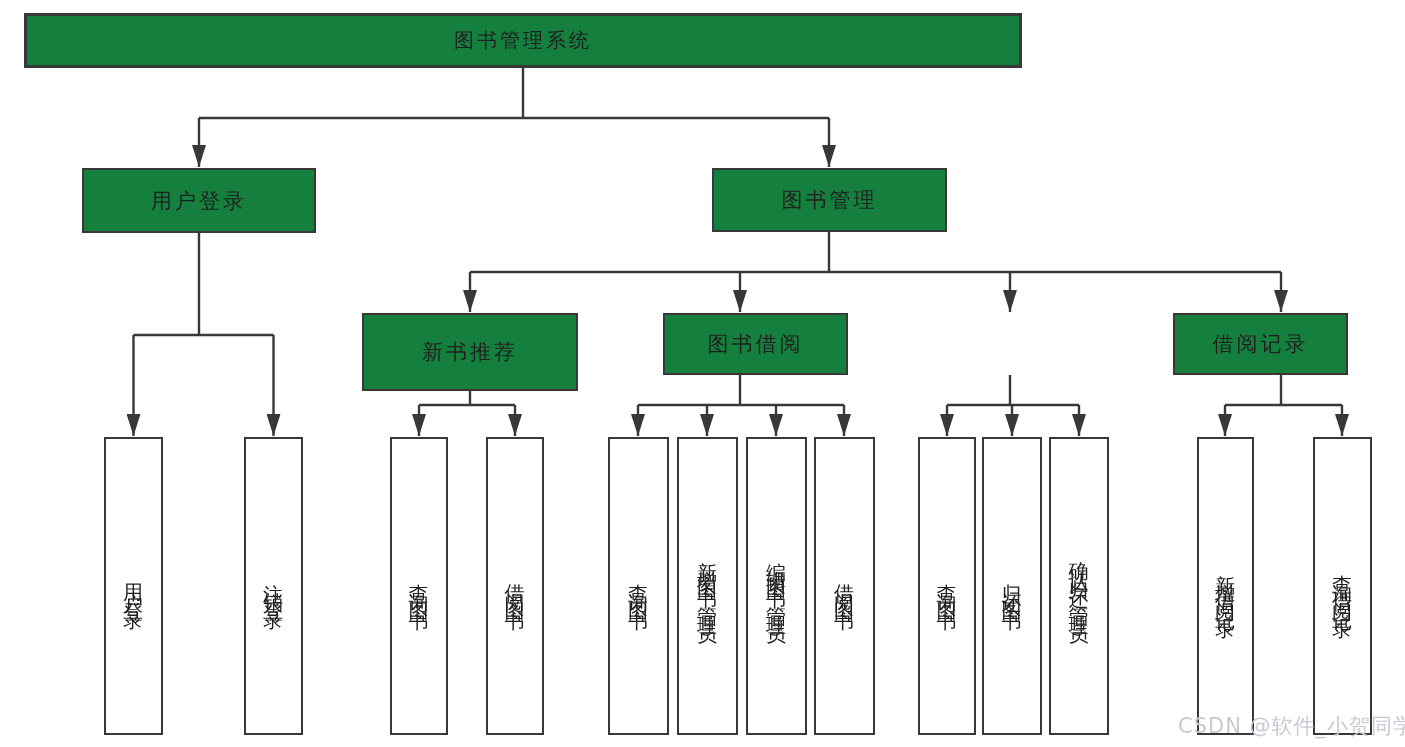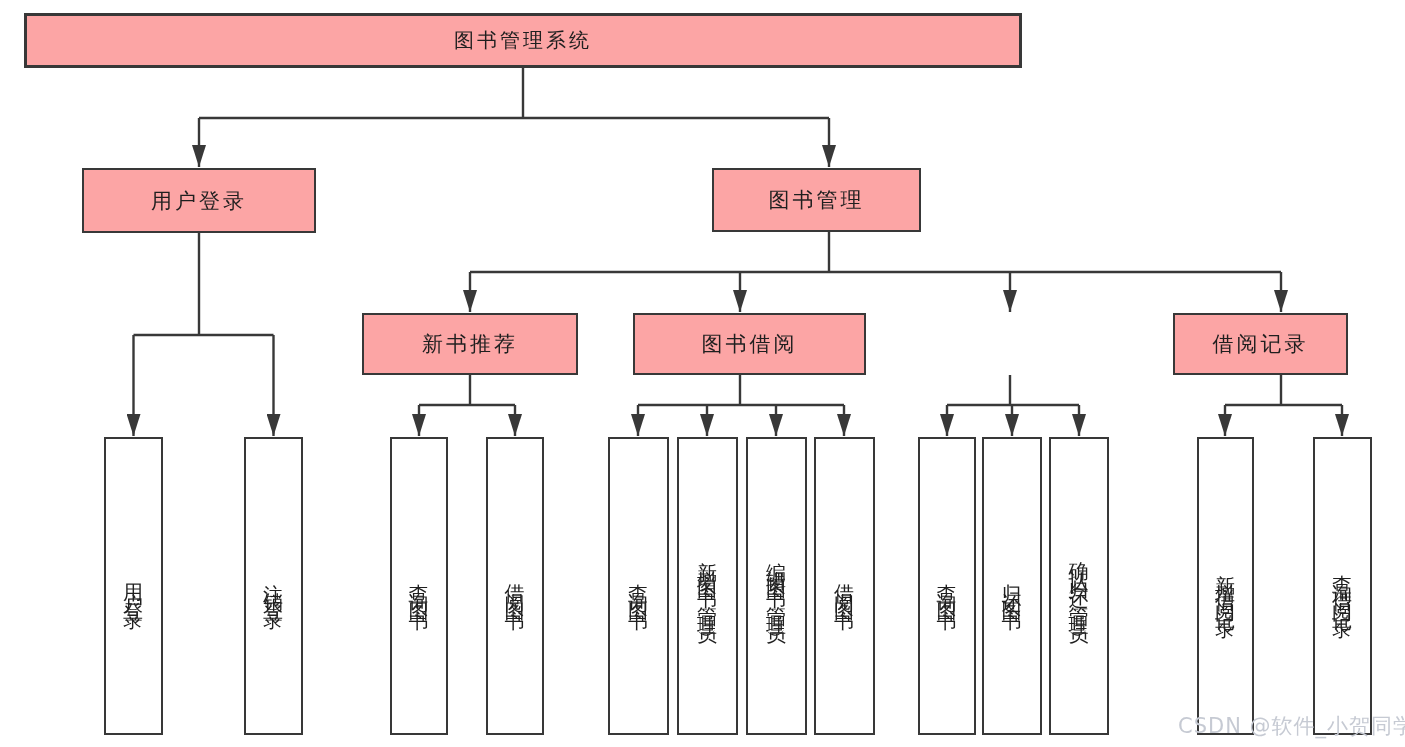--- a/index.html
+++ b/index.html
@@ -15,21 +15,21 @@
     width:1405px;height:747px;
     background:var(--background);
     overflow:hidden;
   }
   .wires{position:absolute;left:0;top:0;pointer-events:none;}
   .wire{fill:none;stroke:var(--line);stroke-width:2.4;}
   .arrowhead{fill:var(--line);stroke:none;}
   .hnode{
     position:absolute;
     box-sizing:border-box;
-    background:#fca5a5;
+    background:#15803d;
     border:2.5px solid var(--line);
     display:flex;align-items:center;justify-content:center;
   }
   .hnode.root{border-width:3px;}
   .hnode span{
     font-size:21px;
     letter-spacing:3px;
     color:var(--text);
     white-space:nowrap;
   }
@@ -101,28 +101,28 @@
     <path class="wire" marker-end="url(#arr)" d="M1342,405 V436"></path>
   </svg>
 
   <div class="hnode root" style="left:24px;top:13px;width:998px;height:55px">
     <span>图书管理系统</span>
   </div>
 
   <div class="hnode" style="left:82px;top:168px;width:234px;height:65px">
     <span>用户登录</span>
   </div>
-  <div class="hnode" style="left:712px;top:168px;width:209px;height:64px">
+  <div class="hnode" style="left:712px;top:168px;width:235px;height:64px">
     <span>图书管理</span>
   </div>
 
-  <div class="hnode" style="left:362px;top:313px;width:216px;height:62px">
+  <div class="hnode" style="left:362px;top:313px;width:216px;height:78px">
     <span>新书推荐</span>
   </div>
-  <div class="hnode" style="left:633px;top:313px;width:233px;height:62px">
+  <div class="hnode" style="left:663px;top:313px;width:185px;height:62px">
     <span>图书借阅</span>
   </div>
   <div class="hnode" style="left:1173px;top:313px;width:175px;height:62px">
     <span>借阅记录</span>
   </div>
 
   <div class="vnode" style="left:104px;width:59px">
     <span>用户登录</span>
   </div>
   <div class="vnode" style="left:244px;width:59px">

